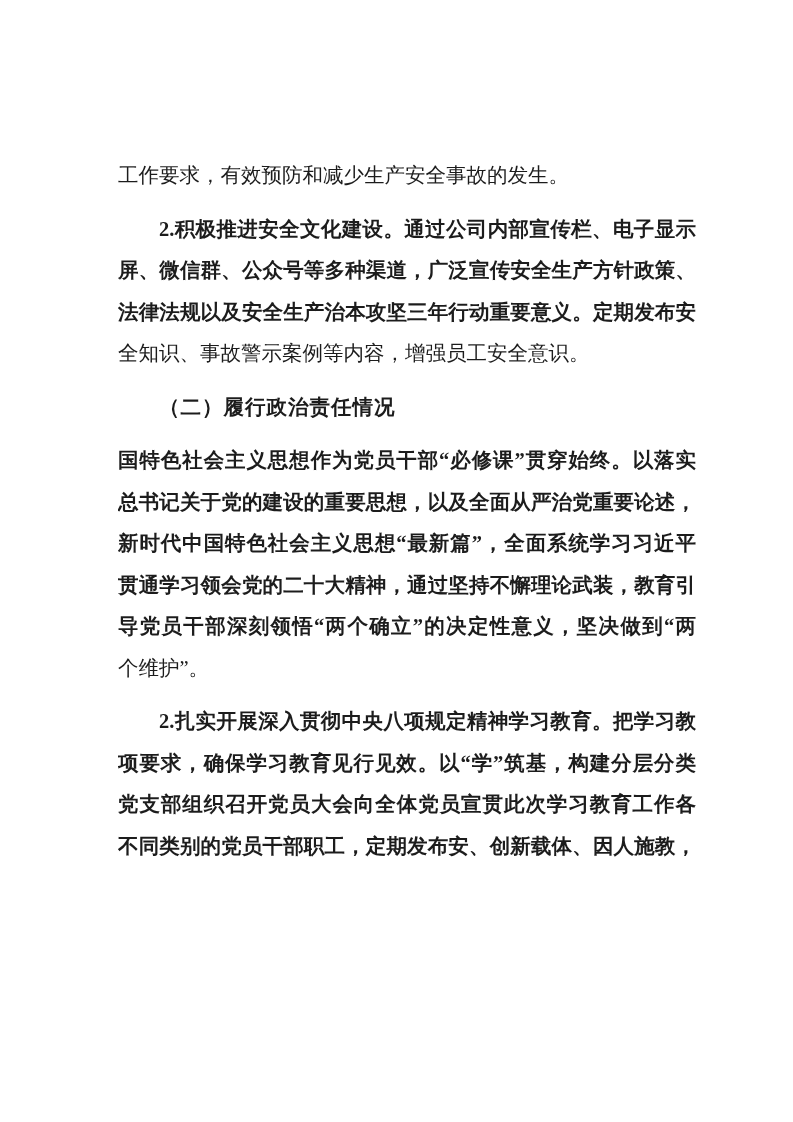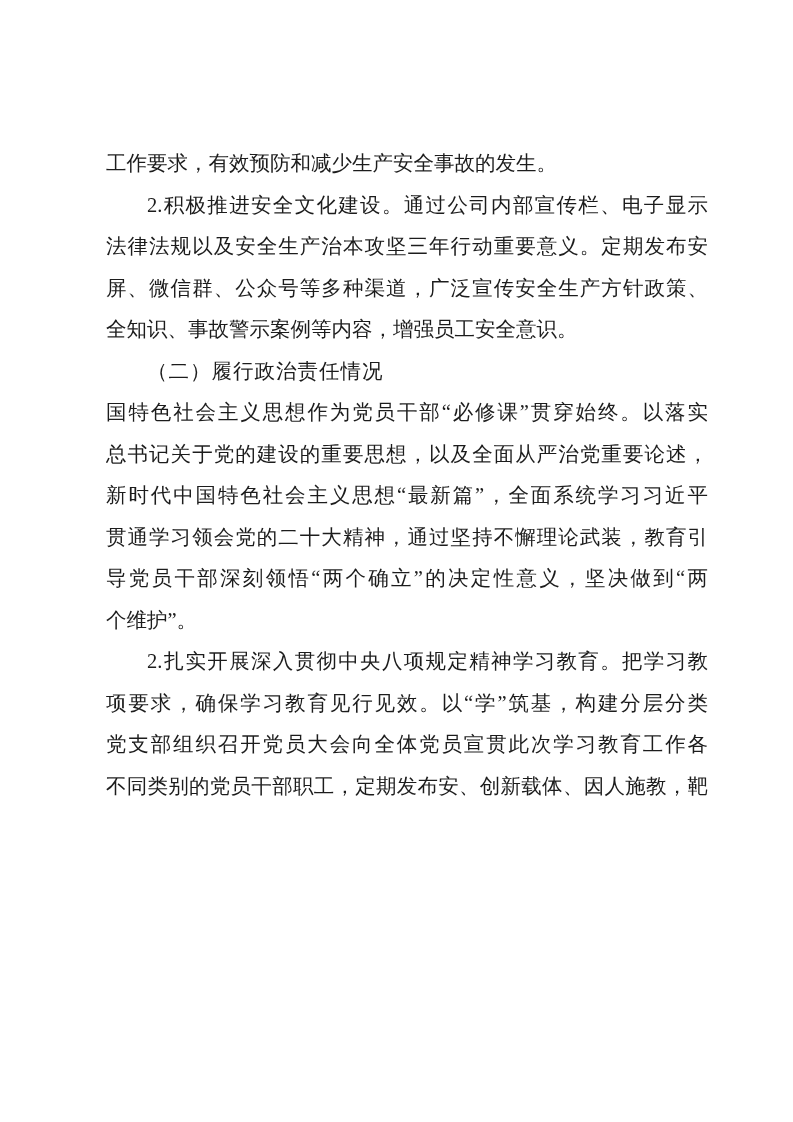--- a/index.html
+++ b/index.html
@@ -16,50 +16,52 @@
     font-family: "Liberation Serif", "DejaVu Serif", serif;
     color: #1c1c1c;
   }
   .content {
     position: absolute;
     left: 106px;
     top: 143px;
     width: 602px;
     font-size: 20.5px;
   }
-  .block { margin: 0; padding: 0; }
+  .block { margin: 12px; padding: 0; }
   .line {
     height: 41.5px;
     line-height: 41.5px;
     text-align: justify;
     text-align-last: left;
     overflow: hidden;
   }
   .line.just {
     text-align-last: justify;
+    font-weight: bold;
   }
   .line.indent {
     text-indent: 2em;
   }
   .heading .line {
     letter-spacing: 1px;
+    font-weight: bold;
   }
 </style>
 </head>
 <body>
 
 <div class="page">
   <div class="content">
       <div class="block paragraph">
         <div class="line">工作要求，有效预防和减少生产安全事故的发生。</div>
       </div>
       <div class="block paragraph">
         <div class="line just indent">2.积极推进安全文化建设。通过公司内部宣传栏、电子显示</div>
+        <div class="line just">屏、微信群、公众号等多种渠道，广泛宣传安全生产方针政策、</div>
         <div class="line just">法律法规以及安全生产治本攻坚三年行动重要意义。定期发布安</div>
-        <div class="line just">屏、微信群、公众号等多种渠道，广泛宣传安全生产方针政策、</div>
         <div class="line">全知识、事故警示案例等内容，增强员工安全意识。</div>
       </div>
       <div class="block heading">
         <div class="line indent">（二）履行政治责任情况</div>
       </div>
       <div class="block paragraph">
         <div class="line just">国特色社会主义思想作为党员干部“必修课”贯穿始终。以落实</div>
         <div class="line just">总书记关于党的建设的重要思想，以及全面从严治党重要论述，</div>
         <div class="line just">新时代中国特色社会主义思想“最新篇”，全面系统学习习近平</div>
         <div class="line just">贯通学习领会党的二十大精神，通过坚持不懈理论武装，教育引</div>

